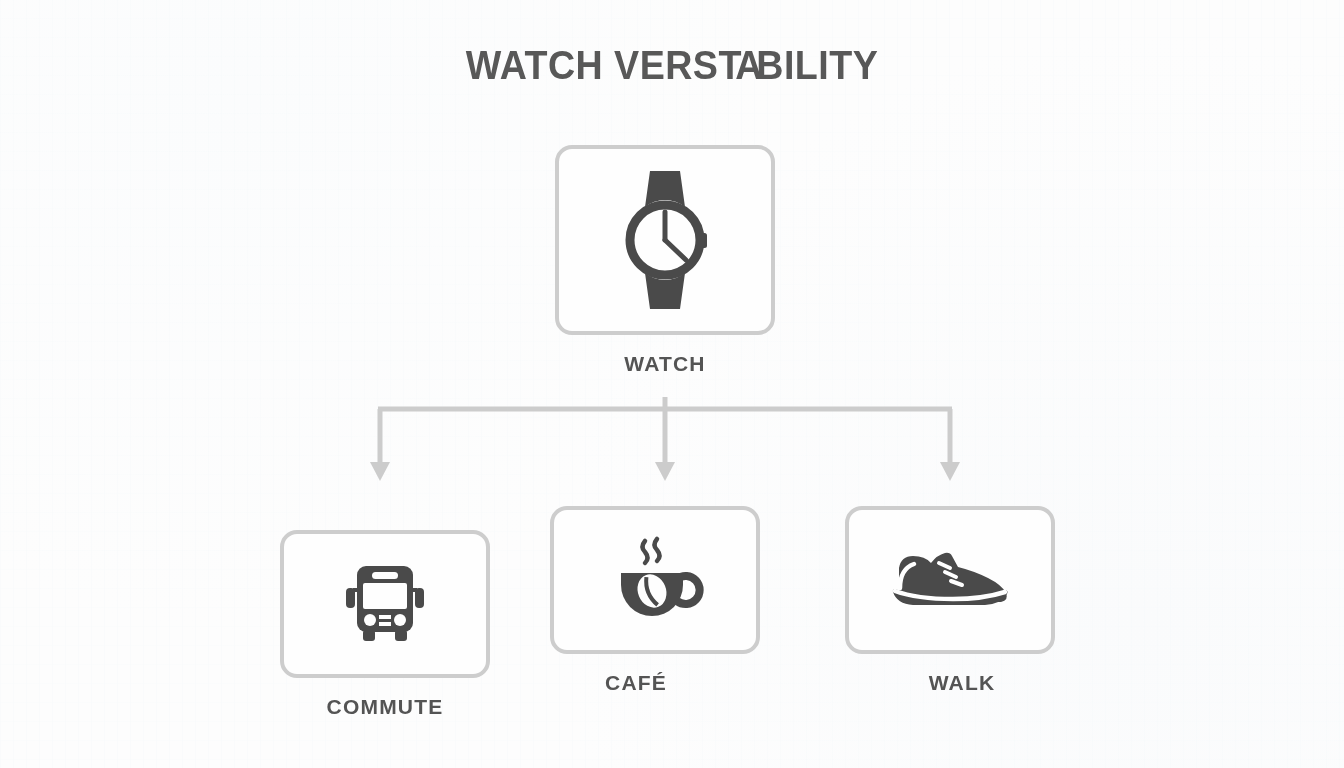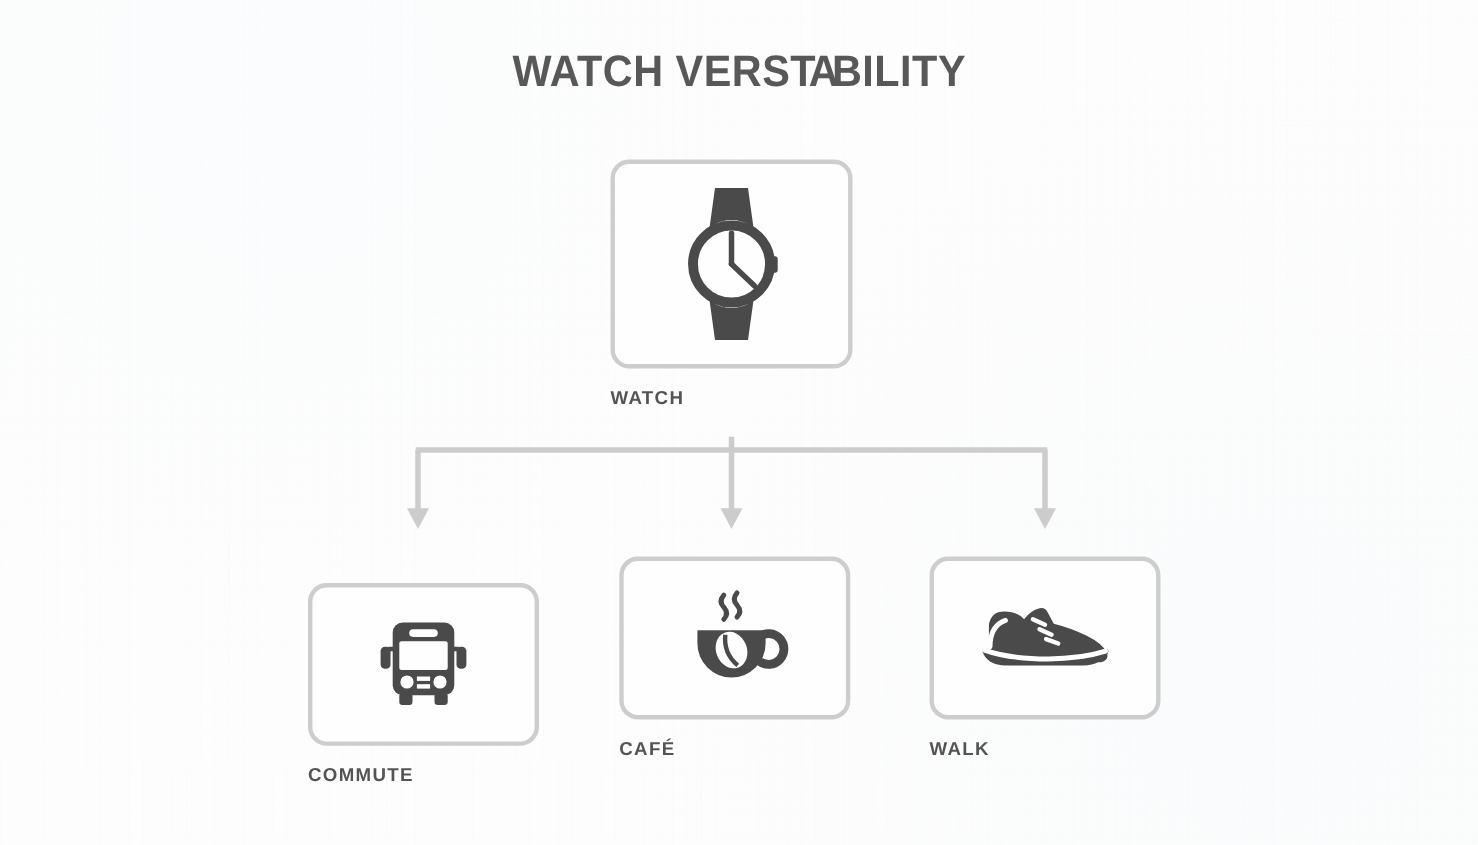--- a/index.html
+++ b/index.html
@@ -59,35 +59,36 @@
     box-sizing: border-box;
     border: 4px solid #cdcdcd;
     border-radius: 17px;
     background: #fefefe;
     display: flex;
     align-items: center;
     justify-content: center;
   }
   .card-label {
     margin-top: 17px;
-    font-size: 17px;
+    text-align: center;
+    font-size: 21px;
     font-weight: 700;
     letter-spacing: 1.2px;
     color: #545454;
     font-family: "Liberation Sans Narrow", "Liberation Sans", sans-serif;
   }
 
   
   #node-watch { left: 555px; top: 145px; width: 220px; }
   #node-watch .card { width: 220px; height: 190px; }
 
   
   .child .card { width: 210px; height: 148px; }
   #node-commute { left: 280px; top: 530px; width: 210px; }
-  #node-cafe    { left: 563px; top: 506px; width: 172px; }
+  #node-cafe    { left: 550px; top: 506px; width: 172px; }
   #node-walk    { left: 845px; top: 506px; width: 234px; }
 
   #connectors {
     position: absolute;
     left: 0; top: 0;
     width: 1344px; height: 768px;
     pointer-events: none;
   }
   svg { display: block; }
 </style>

